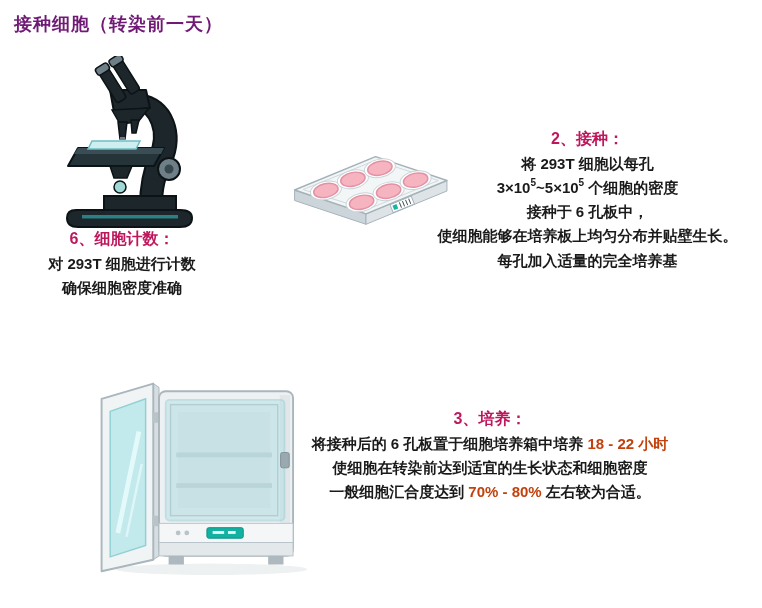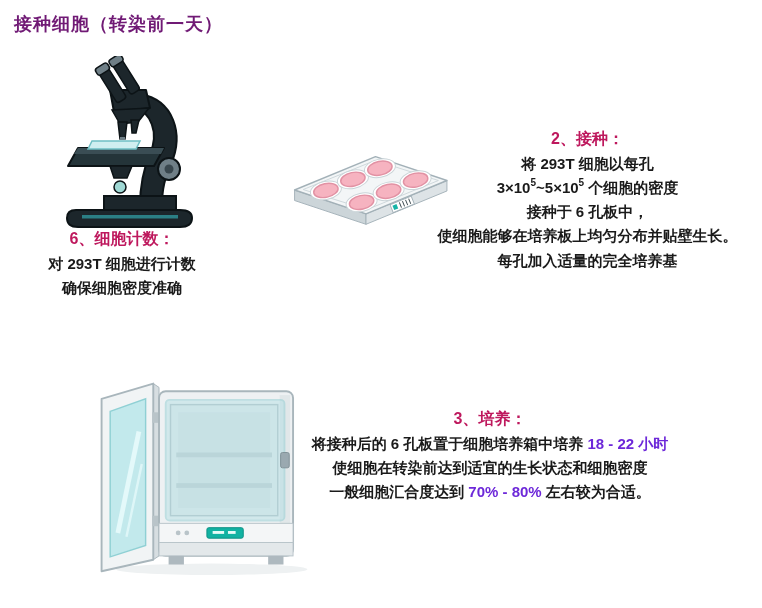--- a/index.html
+++ b/index.html
@@ -30,21 +30,21 @@
     color: #be185d;
     line-height: 1.6;
   }
   .step-block p {
     font-size: 15px;
     font-weight: 700;
     color: #1a1a1a;
     line-height: 1.62;
     white-space: nowrap;
   }
-  .hl { color: #6d28d9; }
+  .hl { color: #c2410c; }
   sup.exp {
     font-size: 10px;
     font-weight: 700;
     position: relative;
     top: -1px;
   }
   #step1-block { left: 7px;   top: 226px; width: 230px; }
   #step2-block { left: 420px; top: 126px; width: 335px; }
   #step3-block { left: 270px; top: 394px; width: 440px; margin-top: 12px; }
   #microscope-wrap { left: 52px;  top: 56px;  width: 150px; height: 175px; }

